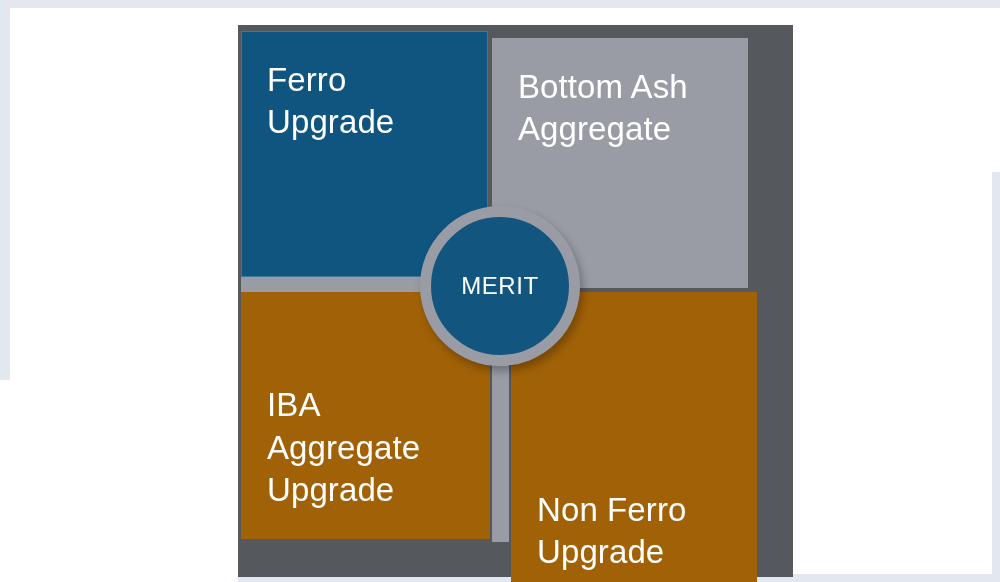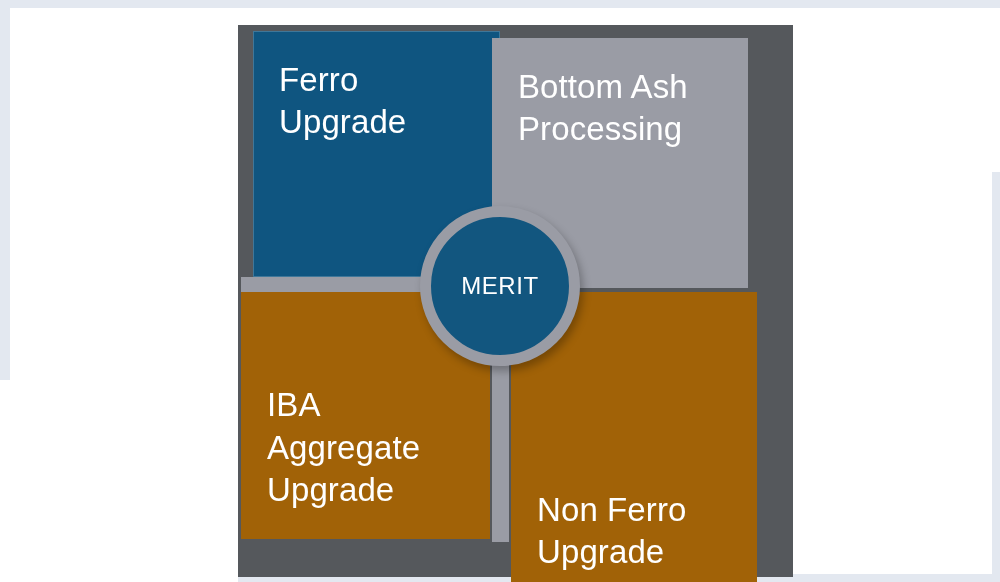--- a/index.html
+++ b/index.html
@@ -62,21 +62,20 @@
     line-height: 1.28;
     letter-spacing: 0.1px;
     white-space: pre-line;
   }
   .tile-tl {
     left: 241px;  top: 31px;
     width: 247px; height: 246px;
     background: #0f5580;
     display: flex; align-items: flex-start; justify-content: flex-start;
     box-shadow: 0 0 0 1px rgba(255,255,255,0.20) inset;
-    margin-left: 12px;
   }
   .tile-tr {
     left: 492px; top: 38px;
     width: 256px; height: 250px;
     background: #9a9ca5;
     display: flex; align-items: flex-start; justify-content: flex-start;
   }
   .tile-bl {
     left: 241px; top: 292px;
     width: 249px; height: 247px;
@@ -151,21 +150,21 @@
     <div id="left-seam"></div>
     <div id="hub-stem"></div>
 
     <div class="tile tile-tl">
       <span class="tile-label">Ferro
 Upgrade</span>
     </div>
 
     <div class="tile tile-tr">
       <span class="tile-label">Bottom Ash
-Processing</span>
+Aggregate</span>
     </div>
 
     <div class="tile tile-bl">
       <span class="tile-label">IBA Aggregate
 Upgrade</span>
     </div>
 
     <div class="tile tile-br">
       <span class="tile-label">Non Ferro
 Upgrade</span>

